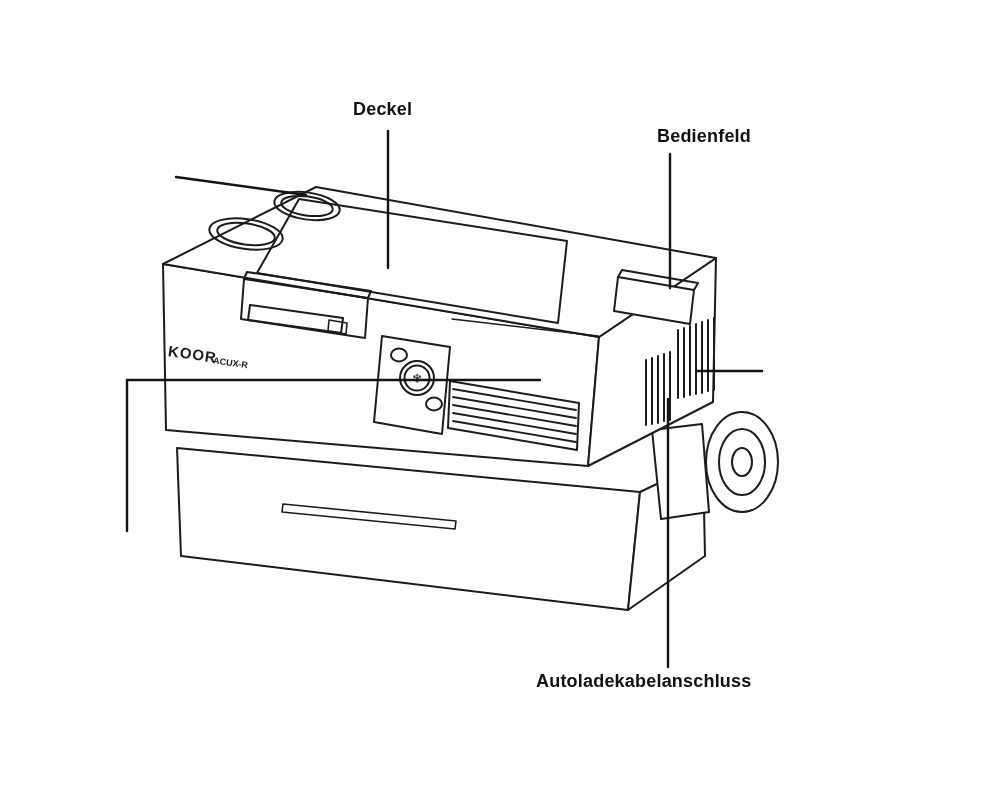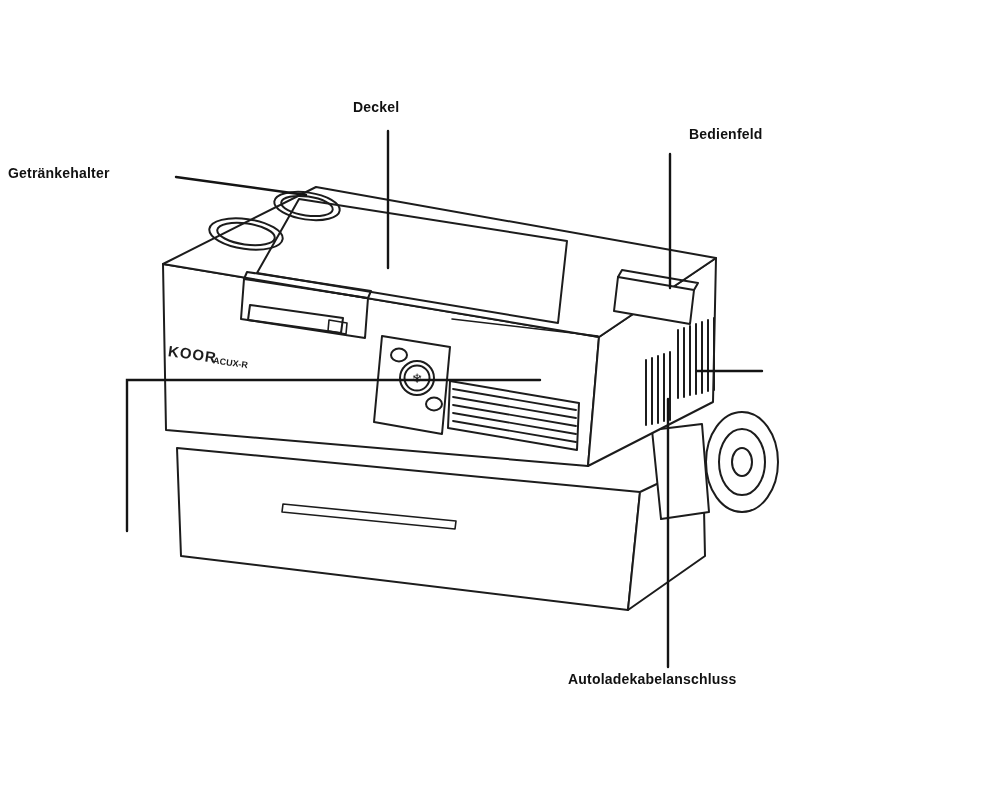--- a/index.html
+++ b/index.html
@@ -8,33 +8,33 @@
   .canvas {
     position: relative;
     width: 1000px;
     height: 800px;
     background: #ffffff;
     overflow: hidden;
   }
   .canvas svg { position: absolute; left: 0; top: 0; }
   .part-label {
     position: absolute;
-    font-size: 14px;
+    font-size: 18px;
     font-weight: 700;
     color: #111111;
     letter-spacing: 0.2px;
     white-space: nowrap;
     line-height: 1.1;
   }
   .lbl-deckel { left: 353px; top: 100px; }
-  .lbl-bedienfeld { left: 657px; top: 127px; margin-left: 32px; }
+  .lbl-bedienfeld { left: 657px; top: 127px; }
   .lbl-getraenkehalter { left: 8px; top: 166px; }
   .lbl-solarpanelanschluss { left: 766px; top: 360px; }
   .lbl-powerbank { left: 8px; top: 537px; }
-  .lbl-autolade { left: 568px; top: 672px; }
+  .lbl-autolade { left: 536px; top: 672px; }
 </style>
 </head>
 <body>
 
 <div class="canvas">
 
   <svg width="1000" height="800" viewBox="0 0 1000 800">
 
     <g stroke="#1c1c1c" stroke-width="2" fill="#ffffff" stroke-linejoin="round" stroke-linecap="round">
 
@@ -134,16 +134,15 @@
       <path d="M670 154 L670 288"></path>
       <path d="M176 177 L306 195"></path>
       <path d="M762 371 L697 371"></path>
       <path d="M127 531 L127 380 L540 380"></path>
       <path d="M668 667 L668 399"></path>
     </g>
   </svg>
 
   <div class="part-label lbl-deckel">Deckel</div>
   <div class="part-label lbl-bedienfeld">Bedienfeld</div>
-  <div class="part-label lbl-getraenkehalter">Getränkehalter</div>
   <div class="part-label lbl-autolade">Autoladekabelanschluss</div>
 
 </div>
 
 </body></html>

